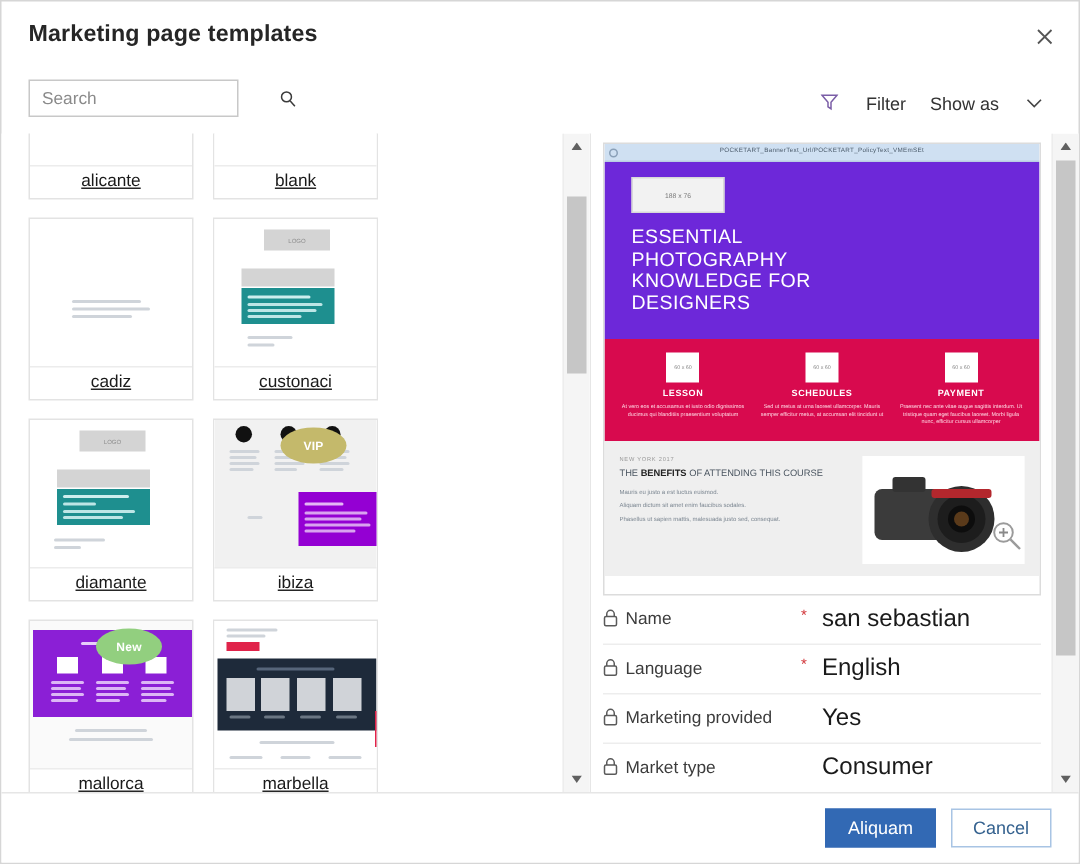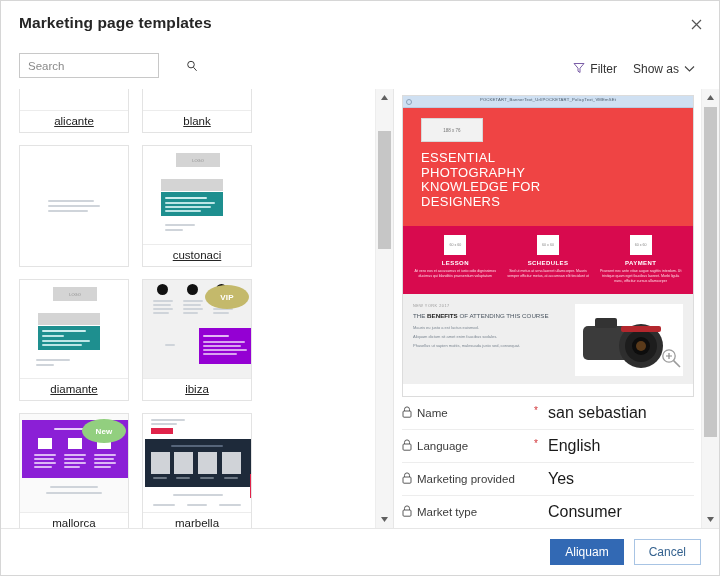--- a/index.html
+++ b/index.html
@@ -18,40 +18,40 @@
 
   
   .toolbar{height:40px;flex:0 0 40px;position:relative;}
   .searchWrap{position:absolute;left:18px;top:4px;width:140px;height:25px;
               border:1px solid #c8c8c8;background:#fff;box-sizing:border-box;display:flex;align-items:center;}
   .searchWrap input{border:0;outline:0;flex:1;height:23px;padding:0 4px 0 8px;font-size:11.5px;
                     color:#333;background:transparent;font-family:inherit;}
   .searchWrap input::placeholder{color:#8a8a8a;}
   .searchIcon{width:22px;display:flex;align-items:center;justify-content:center;cursor:pointer;}
   .tbRight{position:absolute;right:16px;top:0;height:40px;display:flex;align-items:center;gap:0;}
-  .tbItem{display:flex;align-items:center;gap:5px;font-size:12px;color:#333;cursor:pointer;
+  .tbItem{display:flex;align-items:center;gap:18px;font-size:12px;color:#333;cursor:pointer;
           padding:4px 8px;user-select:none;}
   .tbItem .lbl{line-height:1;}
   .funnel{display:block;}
   .chev{display:block;}
 
   
   .body{flex:1;display:flex;min-height:0;position:relative;}
 
   
   .gallery{width:392px;flex:0 0 392px;position:relative;overflow:hidden;background:#fff;}
   .galleryInner{position:absolute;left:0;top:0;right:18px;padding:0 0 0 18px;box-sizing:border-box;}
   .grid{display:flex;flex-wrap:wrap;gap:0;}
   .card{width:110px;margin:0 13px 12px 0;border:1px solid #e3e3e3;background:#fff;box-sizing:border-box;
         cursor:pointer;position:relative;}
   .thumb{height:98px;overflow:hidden;position:relative;background:#fff;}
   .cname{height:21px;line-height:21px;text-align:center;font-size:11.5px;color:#1a1a1a;
          border-top:1px solid #ececec;background:#fff;white-space:nowrap;overflow:hidden;}
 
-  .badge{position:absolute;top:5px;right:2px;width:44px;height:24px;border-radius:50%;
+  .badge{position:absolute;top:5px;right:20px;width:44px;height:24px;border-radius:50%;
          display:flex;align-items:center;justify-content:center;font-size:8px;font-weight:bold;
          color:#fff;z-index:5;letter-spacing:.2px;text-align:right;}
 
   
   .mk{position:absolute;inset:0;background:#fff;}
   .ln{position:absolute;background:#b9b9b9;height:1.5px;border-radius:1px;}
   .lnD{position:absolute;background:#6b7683;height:1.5px;border-radius:1px;}
   .lnW{position:absolute;background:#cfd4da;height:1.5px;border-radius:1px;}
   .box{position:absolute;background:#d4d4d4;}
   .dot{position:absolute;border-radius:50%;background:#111;}
@@ -67,21 +67,21 @@
 
   
   .details{flex:1;position:relative;overflow:hidden;background:#fff;}
   .detInner{position:absolute;left:0;top:0;right:17px;bottom:0;overflow:hidden;}
   .preview{margin:6px 8px 0 8px;border:1px solid #dcdcdc;background:#fff;height:300px;position:relative;overflow:hidden;}
   .pvBar{height:11px;background:#cfe0f2;border-bottom:1px solid #b9cde3;position:relative;}
   .pvBar .pvUrl{position:absolute;left:50%;transform:translateX(-50%);top:1px;font-size:4.2px;
                 color:#4a5a6a;white-space:nowrap;letter-spacing:.2px;}
   .pvDot{position:absolute;left:3px;top:2.5px;width:6px;height:6px;border-radius:50%;
          border:1px solid #8aa0b8;box-sizing:border-box;}
-  .pvHero{background:#ef4444;padding:10px 0 12px 0;position:relative;height:118px;box-sizing:border-box;}
+  .pvHero{background:#6d28d9;padding:10px 0 12px 0;position:relative;height:118px;box-sizing:border-box;}
   .pvLogo{margin-left:18px;width:60px;height:22px;background:#f2f2f2;border:1px solid #d8d8d8;
           display:flex;align-items:center;justify-content:center;font-size:4.5px;color:#777;}
   .pvH{margin:9px 0 0 18px;color:#fff;font-size:13px;line-height:14.6px;letter-spacing:.3px;}
   .pvH b{font-weight:normal;}
   .pvPink{background:#d80a4e;padding:9px 6px 10px 6px;display:flex;}
   .pvCol{flex:1;text-align:center;padding:0 4px;}
   .pvImgBox{width:22px;height:20px;background:#fff;margin:0 auto 5px auto;
             display:flex;align-items:center;justify-content:center;font-size:3.6px;color:#888;}
   .pvColT{color:#fff;font-size:6px;font-weight:bold;letter-spacing:.4px;margin-bottom:3px;}
   .pvColB{color:#ffd9e4;font-size:3.6px;line-height:5px;}
@@ -177,20 +177,21 @@
           </div>
 
           <div class="card">
             <div class="thumb">
               <div class="mk">
                 <div class="lnW" style="left:28px;top:54px;width:46px;"></div>
                 <div class="lnW" style="left:28px;top:59px;width:52px;"></div>
                 <div class="lnW" style="left:28px;top:64px;width:40px;"></div>
               </div>
             </div>
+            <div class="cname">cadiz</div>
           </div>
 
           <div class="card">
             <div class="thumb">
               <div class="mk">
                 <div class="box" style="left:33px;top:7px;width:44px;height:14px;display:flex;align-items:center;justify-content:center;font-size:4px;color:#8d8d8d;">LOGO</div>
                 <div class="box" style="left:18px;top:33px;width:62px;height:12px;"></div>
                 <div class="box" style="left:18px;top:46px;width:62px;height:24px;background:#1e8f8f;"></div>
                 <div class="ln" style="left:22px;top:51px;width:42px;background:#cdeeee;"></div>
                 <div class="ln" style="left:22px;top:56px;width:50px;background:#bde6e6;"></div>

